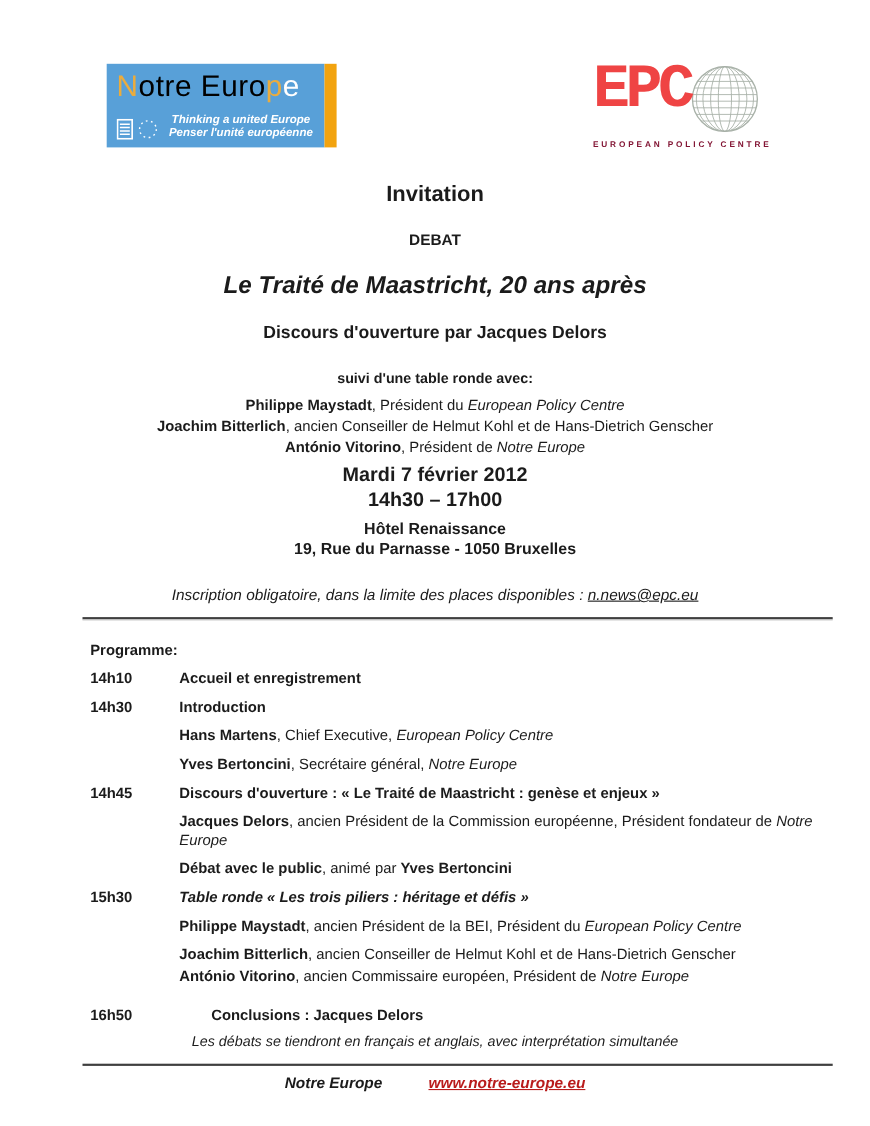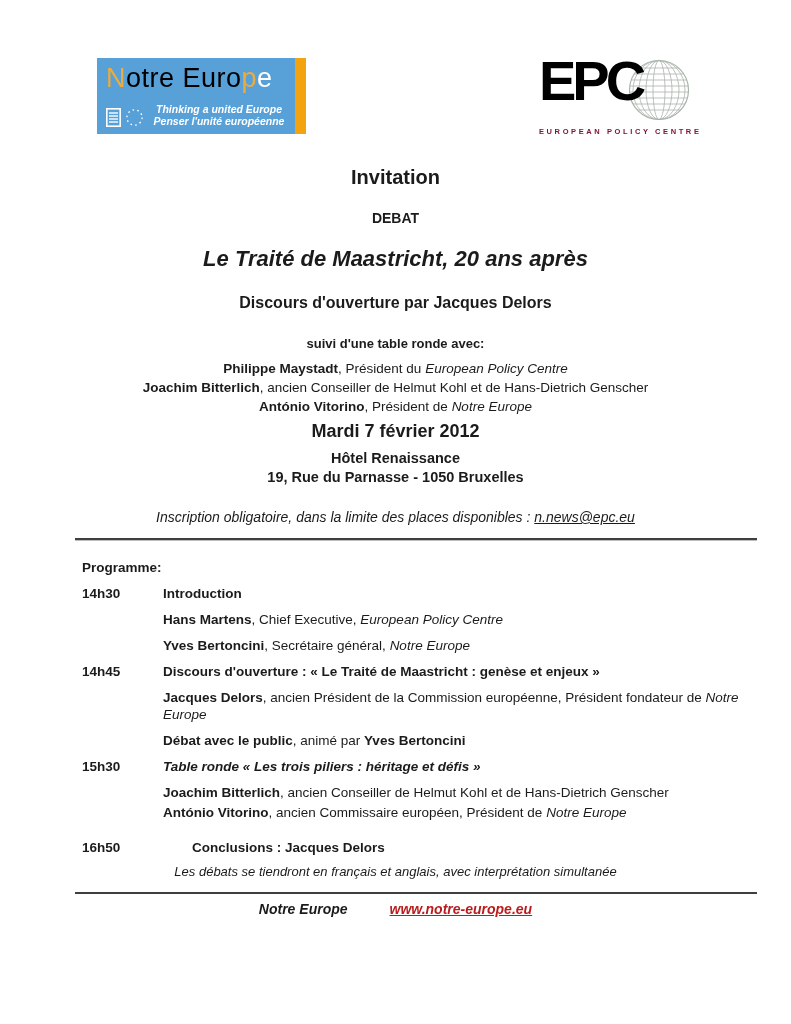--- a/index.html
+++ b/index.html
@@ -110,54 +110,59 @@
           <line x1="2" y1="10" x2="62" y2="10"></line>
           <line x1="2" y1="16" x2="62" y2="16"></line>
           <line x1="2" y1="22" x2="62" y2="22"></line>
           <line x1="2" y1="28" x2="62" y2="28"></line>
           <line x1="2" y1="34" x2="62" y2="34"></line>
           <line x1="2" y1="40" x2="62" y2="40"></line>
           <line x1="2" y1="46" x2="62" y2="46"></line>
           <line x1="2" y1="52" x2="62" y2="52"></line>
         </g>
       </svg>
-      <div class="epc-acronym" style="color: #000000;">EPC</div>
+      <div class="epc-acronym" style="color: #ef4444; font-family: Liberation Mono, monospace;">EPC</div>
       <div class="epc-subtitle" style="color: rgb(130, 20, 51);">EUROPEAN POLICY CENTRE</div>
     </div>
   </div>
 
   <div class="center-block">
     <div class="invitation">Invitation</div>
     <div class="debat">DEBAT</div>
     <div class="event-title">Le Traité de Maastricht, 20 ans après</div>
     <div class="opening">Discours d'ouverture par Jacques Delors</div>
     <div class="followed">suivi d'une table ronde avec:</div>
     <div class="speakers">
       <div><span style="font-weight: bold;">Philippe Maystadt</span><span>, Président du </span><span style="font-style: italic;">European Policy Centre</span></div>
       <div><span style="font-weight: bold;">Joachim Bitterlich</span><span>, ancien Conseiller de Helmut Kohl et de Hans-Dietrich Genscher</span></div>
       <div><span style="font-weight: bold;">António Vitorino</span><span>, Président de </span><span style="font-style: italic;">Notre Europe</span></div>
     </div>
     <div class="datetime">
       <div>Mardi 7 février 2012</div>
+      <div>14h30 – 17h00</div>
     </div>
     <div class="venue">
       <div>Hôtel Renaissance</div>
       <div>19, Rue du Parnasse - 1050 Bruxelles</div>
     </div>
     <div class="registration">
       <span>Inscription obligatoire, dans la limite des places disponibles : </span><a>n.news@epc.eu</a>
     </div>
   </div>
 
   <div class="rule"></div>
 
   <div class="programme">
     <div class="prog-label">Programme:</div>
     <div>
 
+        <div class="prog-row">
+          <div class="prog-time">14h10</div>
+          <div class="prog-desc"><span style="font-weight: bold;">Accueil et enregistrement</span></div>
+        </div>
 
         <div class="prog-row">
           <div class="prog-time">14h30</div>
           <div class="prog-desc"><span style="font-weight: bold;">Introduction</span></div>
         </div>
 
         <div class="prog-row">
           <div class="prog-time"></div>
           <div class="prog-desc"><span style="font-weight: bold;">Hans Martens</span><span>, Chief Executive, </span><span style="font-style: italic;">European Policy Centre</span></div>
         </div>
@@ -180,20 +185,24 @@
         <div class="prog-row">
           <div class="prog-time"></div>
           <div class="prog-desc"><span style="font-weight: bold;">Débat avec le public</span><span>, animé par </span><span style="font-weight: bold;">Yves Bertoncini</span></div>
         </div>
 
         <div class="prog-row">
           <div class="prog-time">15h30</div>
           <div class="prog-desc"><span style="font-weight: bold; font-style: italic;">Table ronde  « Les trois piliers : héritage et défis »</span></div>
         </div>
 
+        <div class="prog-row">
+          <div class="prog-time"></div>
+          <div class="prog-desc"><span style="font-weight: bold;">Philippe Maystadt</span><span>, ancien Président de la BEI, Président du </span><span style="font-style: italic;">European Policy Centre</span></div>
+        </div>
 
         <div class="prog-row">
           <div class="prog-time"></div>
           <div class="prog-desc"><span style="font-weight: bold;">Joachim Bitterlich</span><span>, ancien Conseiller de Helmut Kohl et de Hans-Dietrich Genscher</span></div>
         </div>
 
         <div class="prog-row tight">
           <div class="prog-time"></div>
           <div class="prog-desc"><span style="font-weight: bold;">António Vitorino</span><span>, ancien Commissaire européen, Président de </span><span style="font-style: italic;">Notre Europe</span></div>
         </div>

